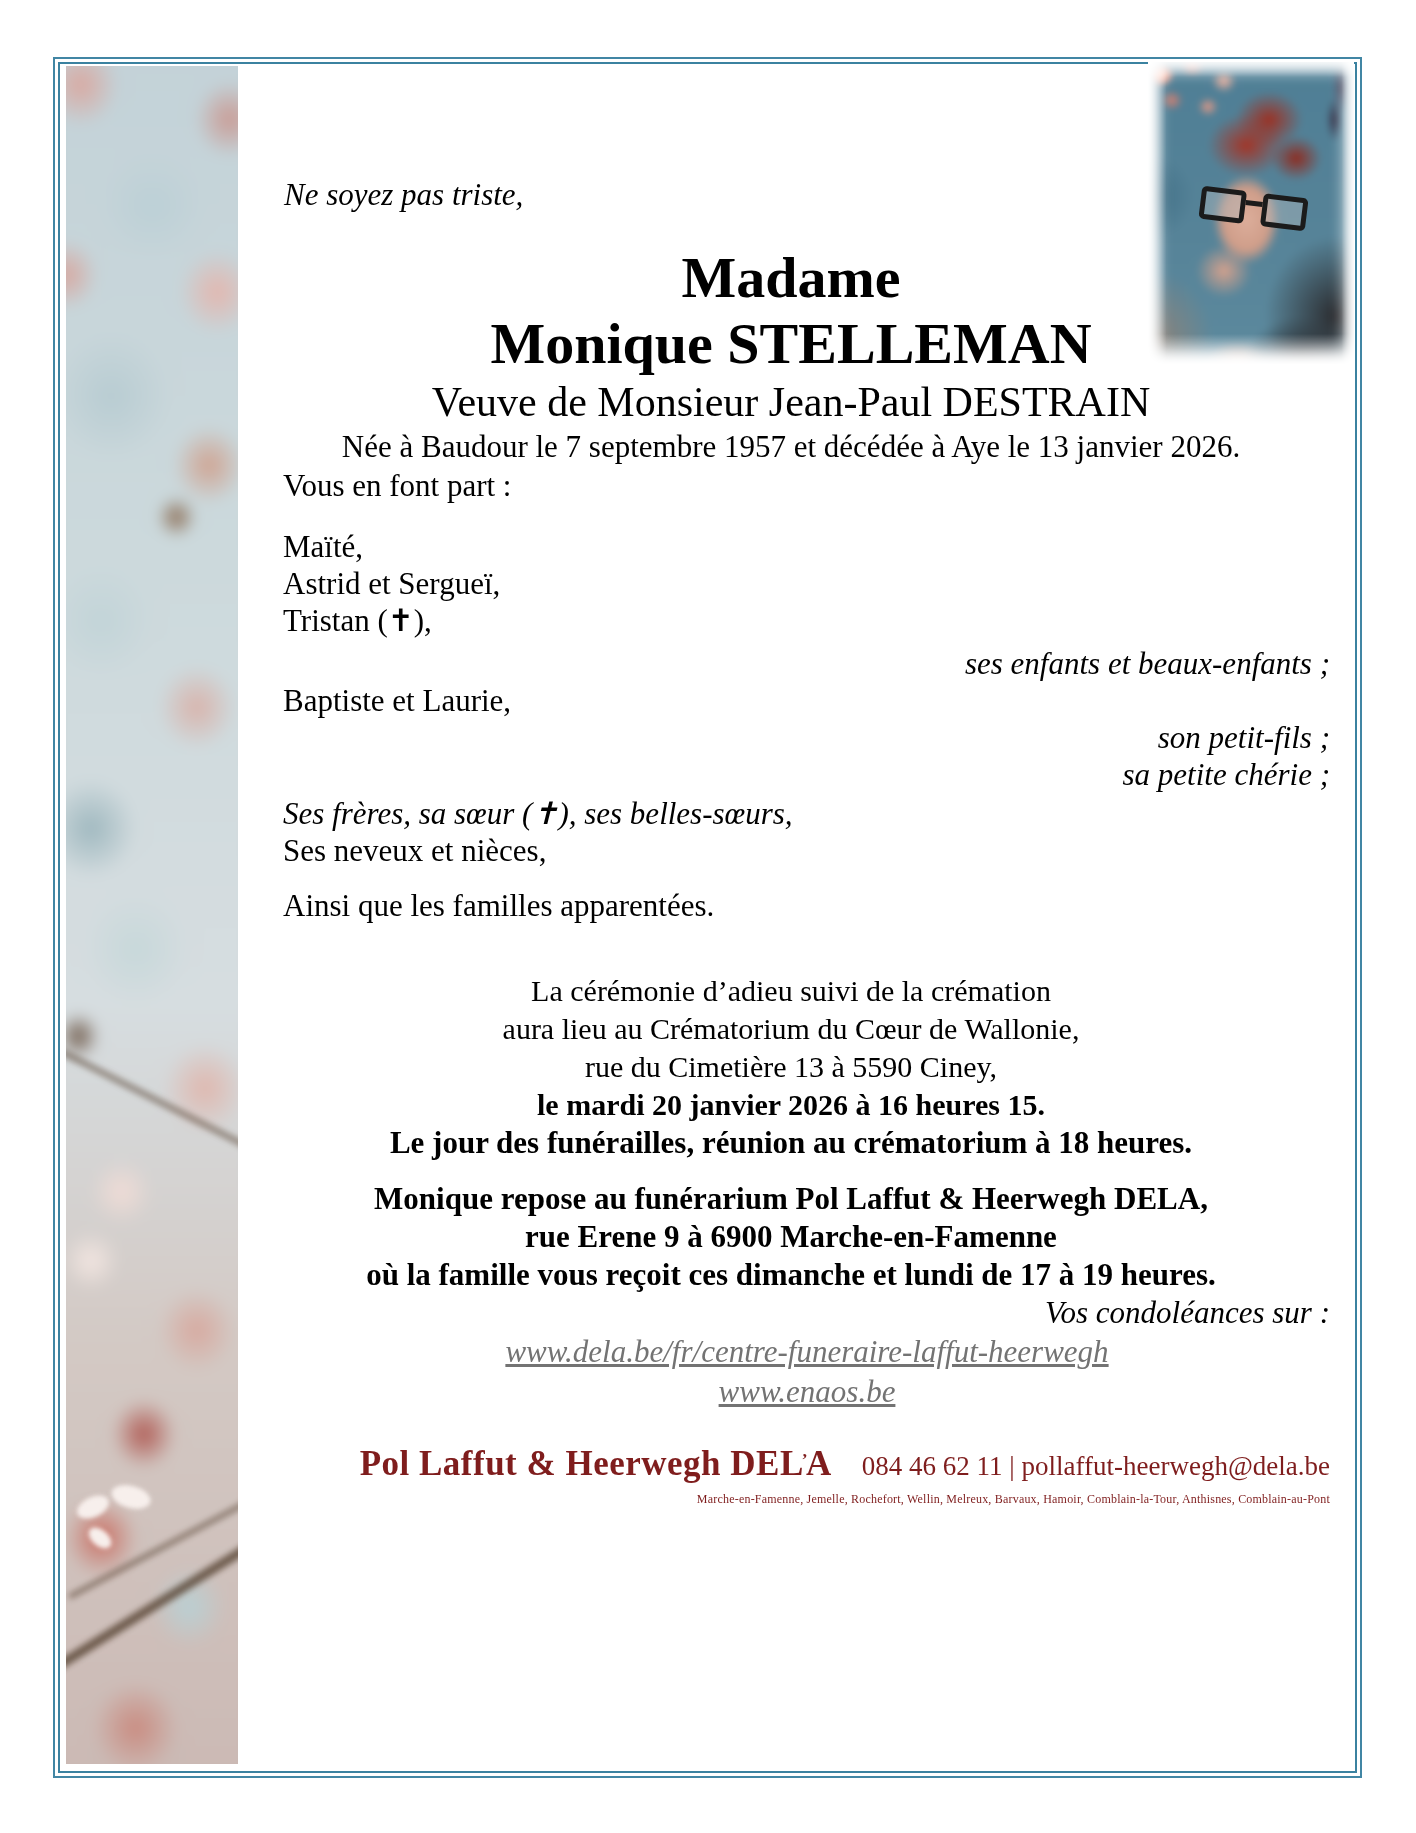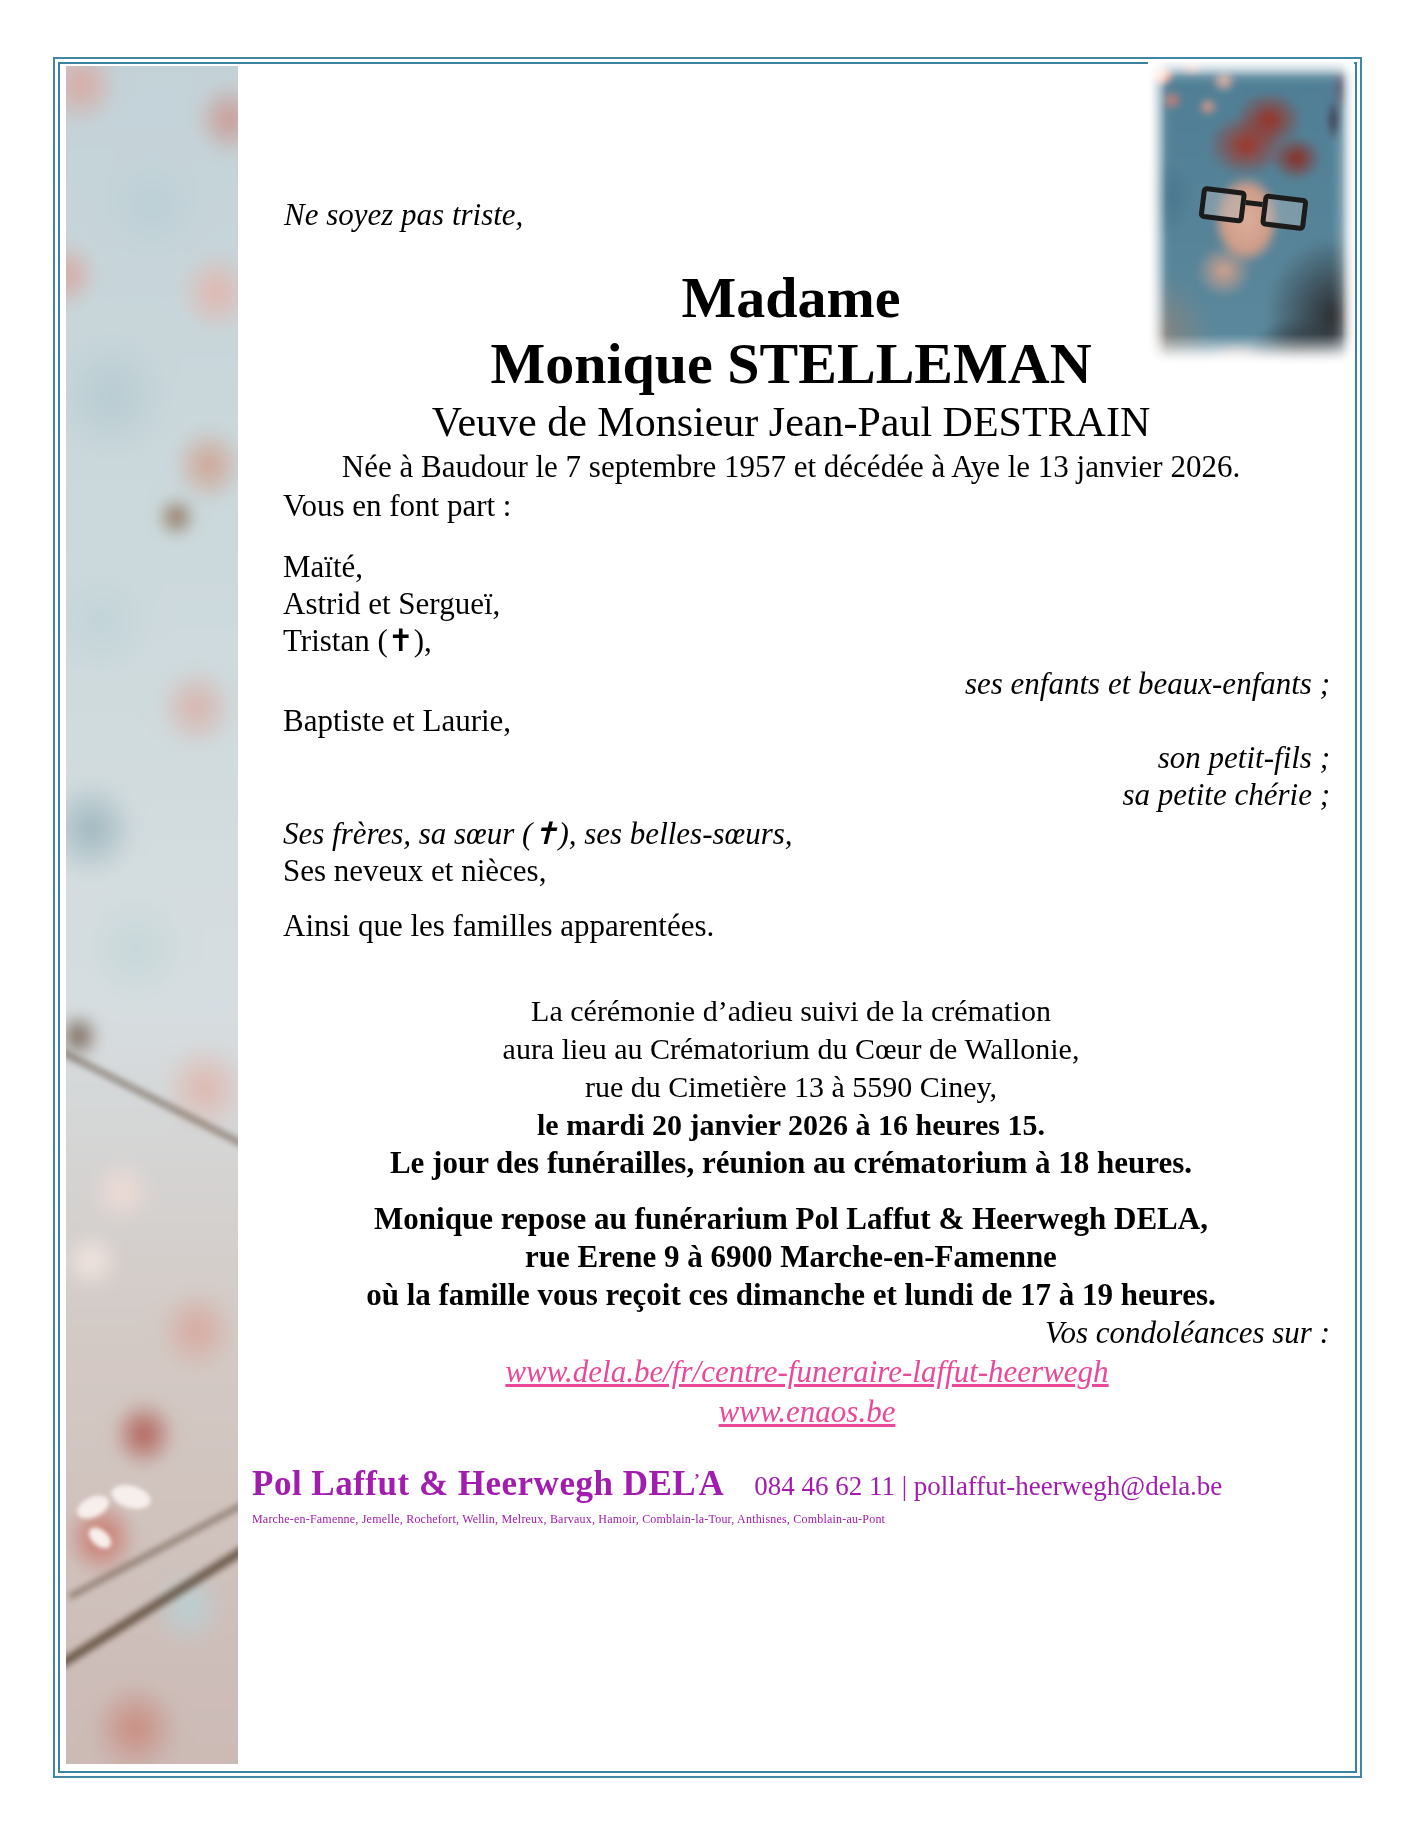--- a/index.html
+++ b/index.html
@@ -73,39 +73,39 @@
   .lens.left{left:0;} .lens.right{right:0;}
   .photo .bridge{position:absolute;left:42%;top:28%;width:16%;height:5px;background:#1b1b1b;}
   .photo::after{content:"";position:absolute;inset:0;pointer-events:none;
     box-shadow:inset 0 0 16px 8px #ffffff;
     background:linear-gradient(90deg,rgba(255,255,255,.95),rgba(255,255,255,0) 9%),
                linear-gradient(270deg,rgba(255,255,255,.8),rgba(255,255,255,0) 6%),
                linear-gradient(0deg,rgba(255,255,255,.95),rgba(255,255,255,0) 10%),
                linear-gradient(180deg,rgba(255,255,255,.6),rgba(255,255,255,0) 5%);}
 
   
-  .content{position:absolute;left:252px;top:71px;width:1078px;}
+  .content{position:absolute;left:252px;top:51px;width:1078px;}
   .content p{margin:0;}
   .quote{margin-top:124px;padding-left:32px;font-style:italic;font-size:31px;line-height:40px;}
   .title{margin-top:30px;text-align:center;font-weight:bold;font-size:58px;line-height:66px;}
   .veuve{margin-top:26px;text-align:center;font-size:42px;line-height:50px;}
   .nee{margin-top:22px;text-align:center;font-size:31px;line-height:40px;}
   .intro{margin-top:40px;padding-left:31px;font-size:31px;line-height:37px;}
   .names{margin-top:24px;font-size:31px;line-height:37px;}
   .names .l{padding-left:31px;text-align:left;}
   .names .r{text-align:right;font-style:italic;}
   .gap6{margin-top:6px !important;} .gap18{margin-top:18px !important;} .gap2{margin-top:2px !important;font-style:italic;}
   .ceremony{margin-top:48px;text-align:center;font-size:30px;line-height:38px;}
   .bold{font-weight:bold;}
   .meeting{margin-top:18px;text-align:center;font-size:31px;line-height:38px;font-weight:bold;}
   .repose{margin-top:18px;text-align:center;font-size:31px;line-height:38px;font-weight:bold;}
   .condo-label{margin-top:34px;text-align:right;font-style:italic;font-size:31px;line-height:38px;}
   .links{text-align:center;font-size:31px;line-height:40px;}
-  .links a{color:#ec4899;font-style:italic;text-decoration:underline;margin-left:32px;}
-  .footer{margin-top:32px;text-align:left;color:#a21caf;}
+  .links a{color:#737373;font-style:italic;text-decoration:underline;margin-left:32px;}
+  .footer{margin-top:32px;text-align:right;color:#7f1d1d;}
   .footer .row1{white-space:nowrap;}
   .brand{font-size:35px;font-weight:bold;letter-spacing:.5px;}
   .brand .mark{font-size:.5em;vertical-align:.55em;margin:0 -2px;}
   .contact{font-size:27px;margin-left:26px;}
   .locations{font-size:12px;line-height:22px;margin-top:4px;letter-spacing:.2px;}
 </style>
 </head>
 <body>
 
 <div class="page">

